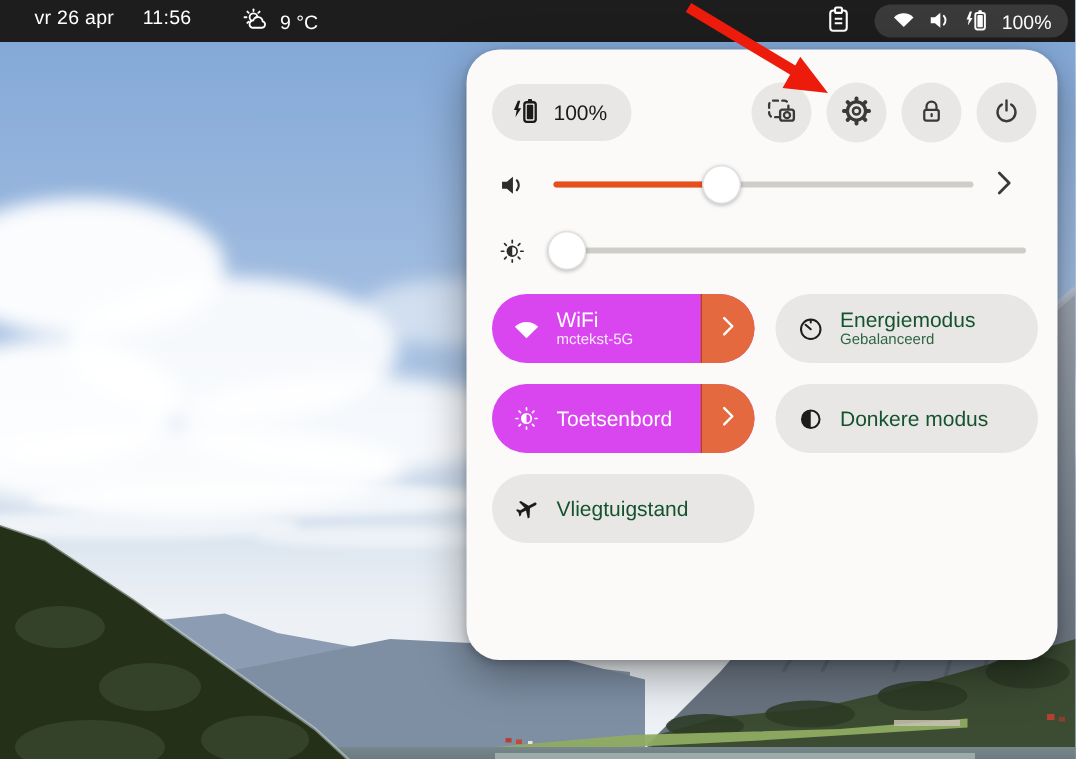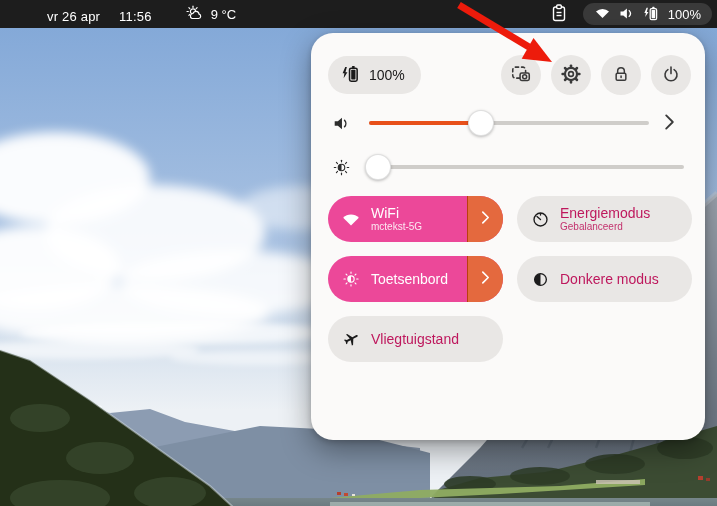--- a/index.html
+++ b/index.html
@@ -6,21 +6,21 @@
   html,body { width:717px; height:506px; }
   body { font-family:"Liberation Sans","DejaVu Sans",sans-serif; }
   .screen { position:relative; width:717px; height:506px; overflow:hidden; background:#8FB0DB; }
 
   
   .wallpaper { position:absolute; left:0; top:28px; width:717px; height:478px; display:block; }
 
   
   .topbar { position:absolute; left:0; top:0; width:717px; height:28px; background:#1d1d1d;
             display:flex; align-items:center; justify-content:space-between; color:#fff; z-index:5; }
-  .tb-left { display:flex; align-items:flex-end;padding-left:24px; }
+  .tb-left { display:flex; align-items:flex-start; }
   .tb-right { display:flex; align-items:center; }
   .tb-item { background:none; border:none; color:#fff; font:500 13px/1 "Liberation Sans",sans-serif;
              display:flex; align-items:center; cursor:pointer; }
   .clock { margin-left:23px; letter-spacing:.2px; }
   .clock .time { margin-left:19px; }
   .weather { margin-left:34px; gap:7px; }
   .clip-btn { margin-right:16px; }
   .tb-pill { display:flex; align-items:center; gap:9px; background:#3a3a3a; border:none; cursor:pointer;
              border-radius:12px; height:22px; padding:0 11px 0 12px; margin-right:5px; color:#fff;
              font:500 13px/1 "Liberation Sans",sans-serif; }
@@ -47,22 +47,22 @@
   .fill { position:absolute; left:0; top:0; height:4px; border-radius:2px; background:#e8501a; }
   .handle { position:absolute; top:-11px; width:26px; height:26px; border-radius:50%; background:#fff;
             border:1px solid rgba(0,0,0,.12); box-shadow:0 1px 3px rgba(0,0,0,.25); }
   .expand { background:none; border:none; margin-left:15px; color:#3a3a3a; cursor:pointer;
             display:flex; align-items:center; }
 
   .toggle-grid { display:grid; grid-template-columns:175px 175px; gap:14px; margin:16px 0 0 17px; }
   .toggle { position:relative; width:175px; height:46px; border-radius:23px; border:none;
             display:flex; align-items:center; padding:0 12px; text-align:left; cursor:pointer;
             font-family:"Liberation Sans",sans-serif; }
-  .toggle.on  { background:#ec4899; color:#fff; }
-  .toggle.off { background:#e9e7e5; color:#be185d; }
+  .toggle.on  { background:#d946ef; color:#fff; }
+  .toggle.off { background:#e9e7e5; color:#14532d; }
   .t-icon { width:22px; display:flex; justify-content:center; margin-right:9px; flex:none; }
   .t-text { display:flex; flex-direction:column; line-height:1.15; min-width:0; }
   .t-title { font-size:14px; white-space:nowrap; }
   .t-sub { font-size:10px; opacity:.88; white-space:nowrap; }
   .toggle.has-arrow { padding-right:48px; }
   .t-arrow { position:absolute; right:0; top:0; width:36px; height:46px; border-radius:0 23px 23px 0;
              background:#e4693e; border-left:1px solid #b8400f; display:flex; align-items:center;
              justify-content:center; color:#fff; }
   .bt-badge { display:flex; align-items:center; justify-content:center; width:20px; height:20px;
               border-radius:5px; background:rgba(255,255,255,.16); }

